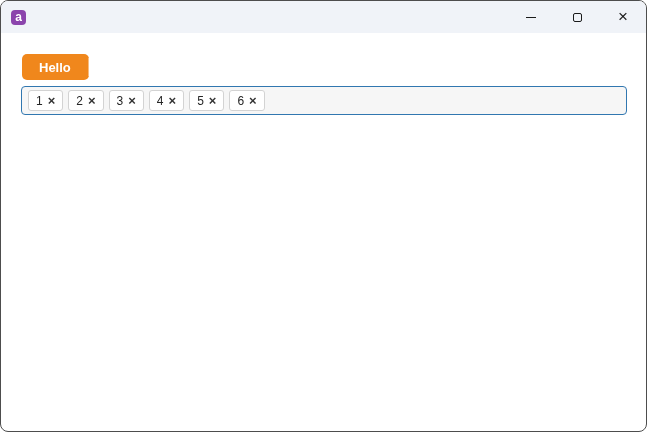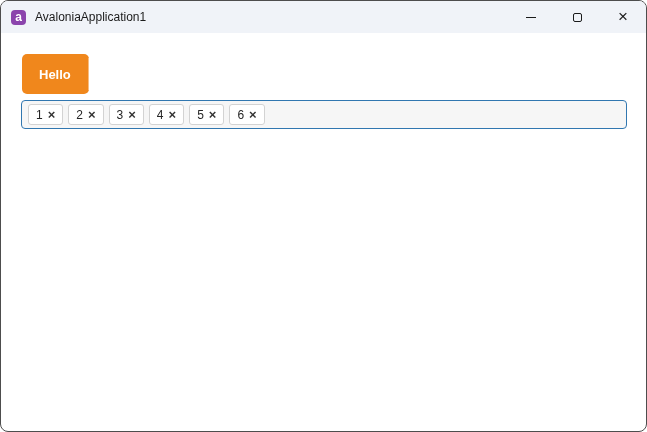--- a/index.html
+++ b/index.html
@@ -47,21 +47,21 @@
     cursor:default;
   }
   .min-glyph { width:10px; height:1px; background:#1a1a1a; }
   .max-glyph { width:9px; height:9px; border:1px solid #1a1a1a; border-radius:2px; }
   .close-glyph { font-size:17px; font-weight:300; color:#1a1a1a; line-height:1; transform:translateY(-1px); }
   
   .content { padding:21px 19px 0 20px; background:#ffffff; }
   .split-button {
     display:inline-flex;
     align-items:stretch;
-    height:40px;
+    height:26px;
     background:#f0871c;
     border-radius:5px;
     margin-left:1px;
     overflow:hidden;
   }
   .split-segment {
     padding:0 17px;
     display:flex; align-items:center;
     color:#ffffff;
     font-size:13px;
@@ -105,21 +105,20 @@
     cursor:default;
   }
 </style>
 </head>
 <body>
 
 <div class="window">
 
   <div class="titlebar">
     <div class="app-icon">a</div>
-    <div class="window-title">AvaloniaApplication1</div>
     <div class="caption-controls">
       <div class="caption-btn">
         <span class="min-glyph"></span>
       </div>
       <div class="caption-btn">
         <span class="max-glyph"></span>
       </div>
       <div class="caption-btn">
         <span class="close-glyph">×</span>
       </div>

